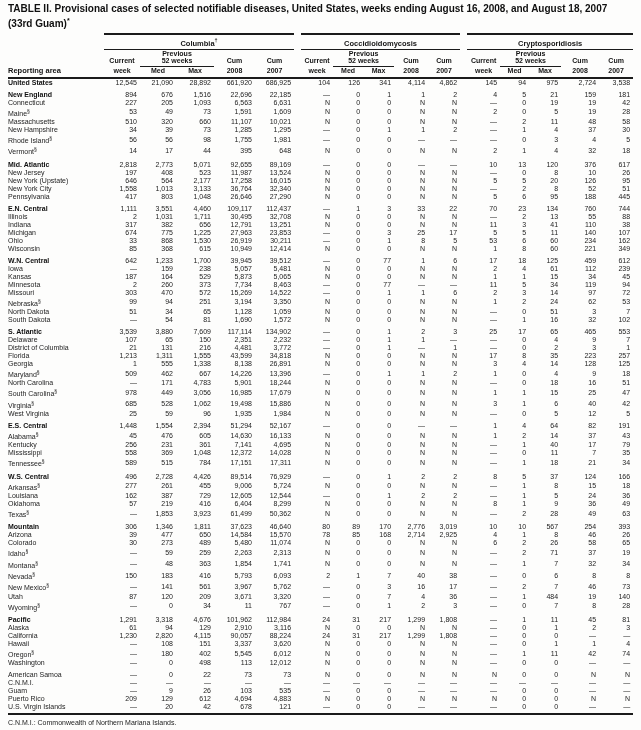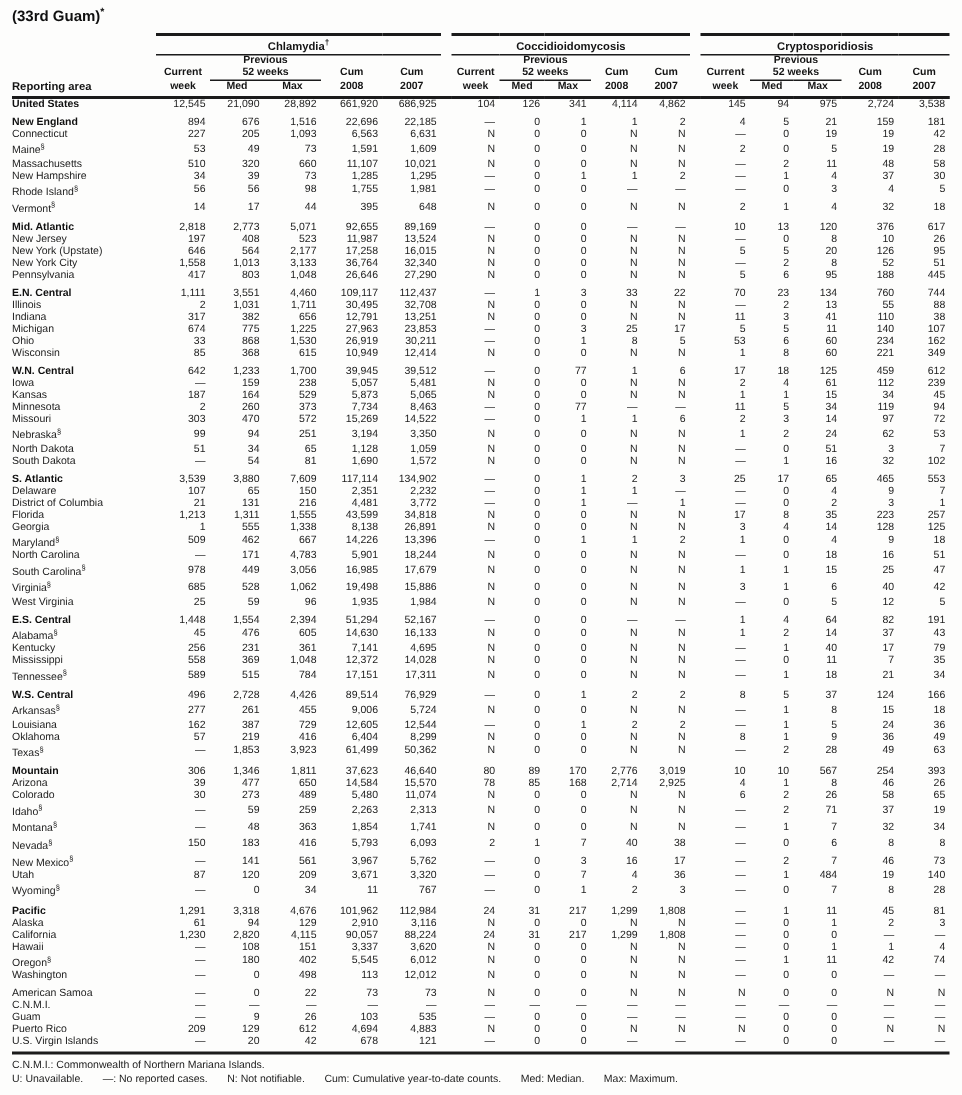--- a/index.html
+++ b/index.html
@@ -41,20 +41,21 @@
   .bottom-rule { width: 625px; height: 2px; background: #1b1b1b; margin-top: 2px; }
   .footnotes { margin-top: 3px; font-size: 7px; line-height: 9.2px; color: #1c1c1c; }
   .footnotes .legend span { margin-right: 13px; }
 </style>
 </head>
 <body>
 
 <div class="page">
 
   <div>
+    <div class="title-line">TABLE II. Provisional cases of selected notifiable diseases, United States, weeks ending August 16, 2008, and August 18, 2007</div>
     <div class="title-line"><span>(33rd Guam)</span><sup>*</sup></div>
   </div>
 
   <table>
     <colgroup>
       <col style="width:96px">
       <col style="width:36px">
         <col style="width:36px">
         <col style="width:38px">
         <col style="width:41px">
@@ -68,21 +69,21 @@
       <col style="width:7px">
       <col style="width:33px">
         <col style="width:29px">
         <col style="width:32px">
         <col style="width:38px">
         <col style="width:34px">
     </colgroup>
     <thead>
       <tr>
         <th></th>
-        <th class="grp" colspan="5"><span>Chlamydia</span><sup>†</sup></th>
+        <th class="grp" colspan="5"><span>Columbia</span><sup>†</sup></th>
         <th class="sp"></th>
         <th class="grp" colspan="5"><span>Coccidioidomycosis</span></th>
         <th class="sp"></th>
         <th class="grp" colspan="5"><span>Cryptosporidiosis</span></th>
       </tr>
       <tr>
         <th></th>
         <th class="cur">Current</th>
         <th class="prev" colspan="2"><span>Previous</span><br><span>52 weeks</span></th>
         <th class="cum">Cum</th>

